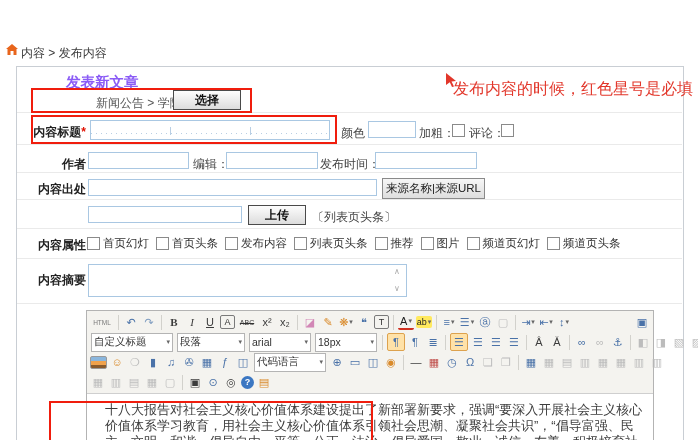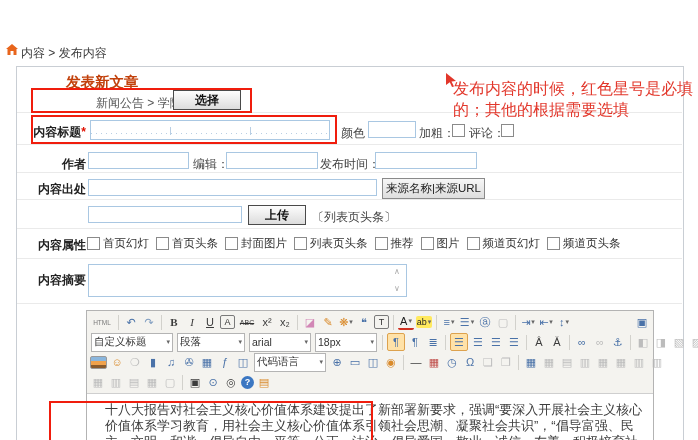--- a/index.html
+++ b/index.html
@@ -4,21 +4,21 @@
 <style>
   html,body{margin:0;padding:0;background:#fff;}
   #screen{position:relative;width:698px;height:440px;overflow:hidden;background:#fff;
           font-family:"Liberation Sans","DejaVu Sans",sans-serif;font-size:12px;color:#333;margin-top:40px;}
   .abs{position:absolute;}
   
   #crumb{left:21px;top:5px;color:#3a3a3a;}
   #home-ico{left:6px;top:4px;}
   
   #panel{left:16px;top:26px;width:666px;height:411px;border:1px solid #c9ced4;background:#fff;}
-  #pg-title{left:66px;top:33px;font-size:14.5px;font-weight:bold;color:#c2410c;}
+  #pg-title{left:66px;top:33px;font-size:14.5px;font-weight:bold;color:#8b5cf6;}
   .sep{height:1px;background:#eaeaea;left:17px;width:665px;}
   
   .lbl{width:86px;text-align:right;font-weight:bold;color:#222;}
   .req{color:#e01000;font-weight:bold;}
   .sml{color:#444;}
   .inp{position:absolute;border:1px solid #a9c7e2;background:#fff;height:15px;font:11px "Liberation Sans",sans-serif;padding:0 2px;color:#333;}
   .btn{position:absolute;display:flex;align-items:center;justify-content:center;
        background:linear-gradient(#fdfdfd,#dcdcdc);border:1px solid #4a4a4a;
        font-weight:bold;font-size:12px;color:#111;cursor:pointer;}
   .btn2{position:absolute;display:flex;align-items:center;justify-content:center;
@@ -123,21 +123,21 @@
     <span class="it">
         <span class="cb"></span>
         <span>首页幻灯</span>
       </span>
     <span class="it">
         <span class="cb"></span>
         <span>首页头条</span>
       </span>
     <span class="it">
         <span class="cb"></span>
-        <span>封面图片</span>
+        <span>发布内容</span>
       </span>
     <span class="it">
         <span class="cb"></span>
         <span>列表页头条</span>
       </span>
     <span class="it">
         <span class="cb"></span>
         <span>推荐</span>
       </span>
     <span class="it">
@@ -291,17 +291,16 @@
   </div>
 
   <div class="redbox" style="left:31px;top:48px;width:217px;height:21px"></div>
   <div class="redbox" style="left:31px;top:75px;width:302px;height:25px"></div>
   <div class="redbox" style="left:49px;top:361px;width:320px;height:48px"></div>
   <svg class="abs" style="left:446px;top:33px;z-index:51" width="11" height="14" viewBox="0 0 11 14">
     <polygon points="0,0 10,8 5.5,8.5 8,13.5 6,14 3.8,9.3 0,12" fill="#e2372b"></polygon>
   </svg>
   <div id="anno" class="abs">
     <div>发布内容的时候，红色星号是必填</div>
-    <div>的；其他的根据需要选填</div>
   </div>
 
   <div id="blackbar" class="abs"></div>
 </div>
 
 </body></html>

